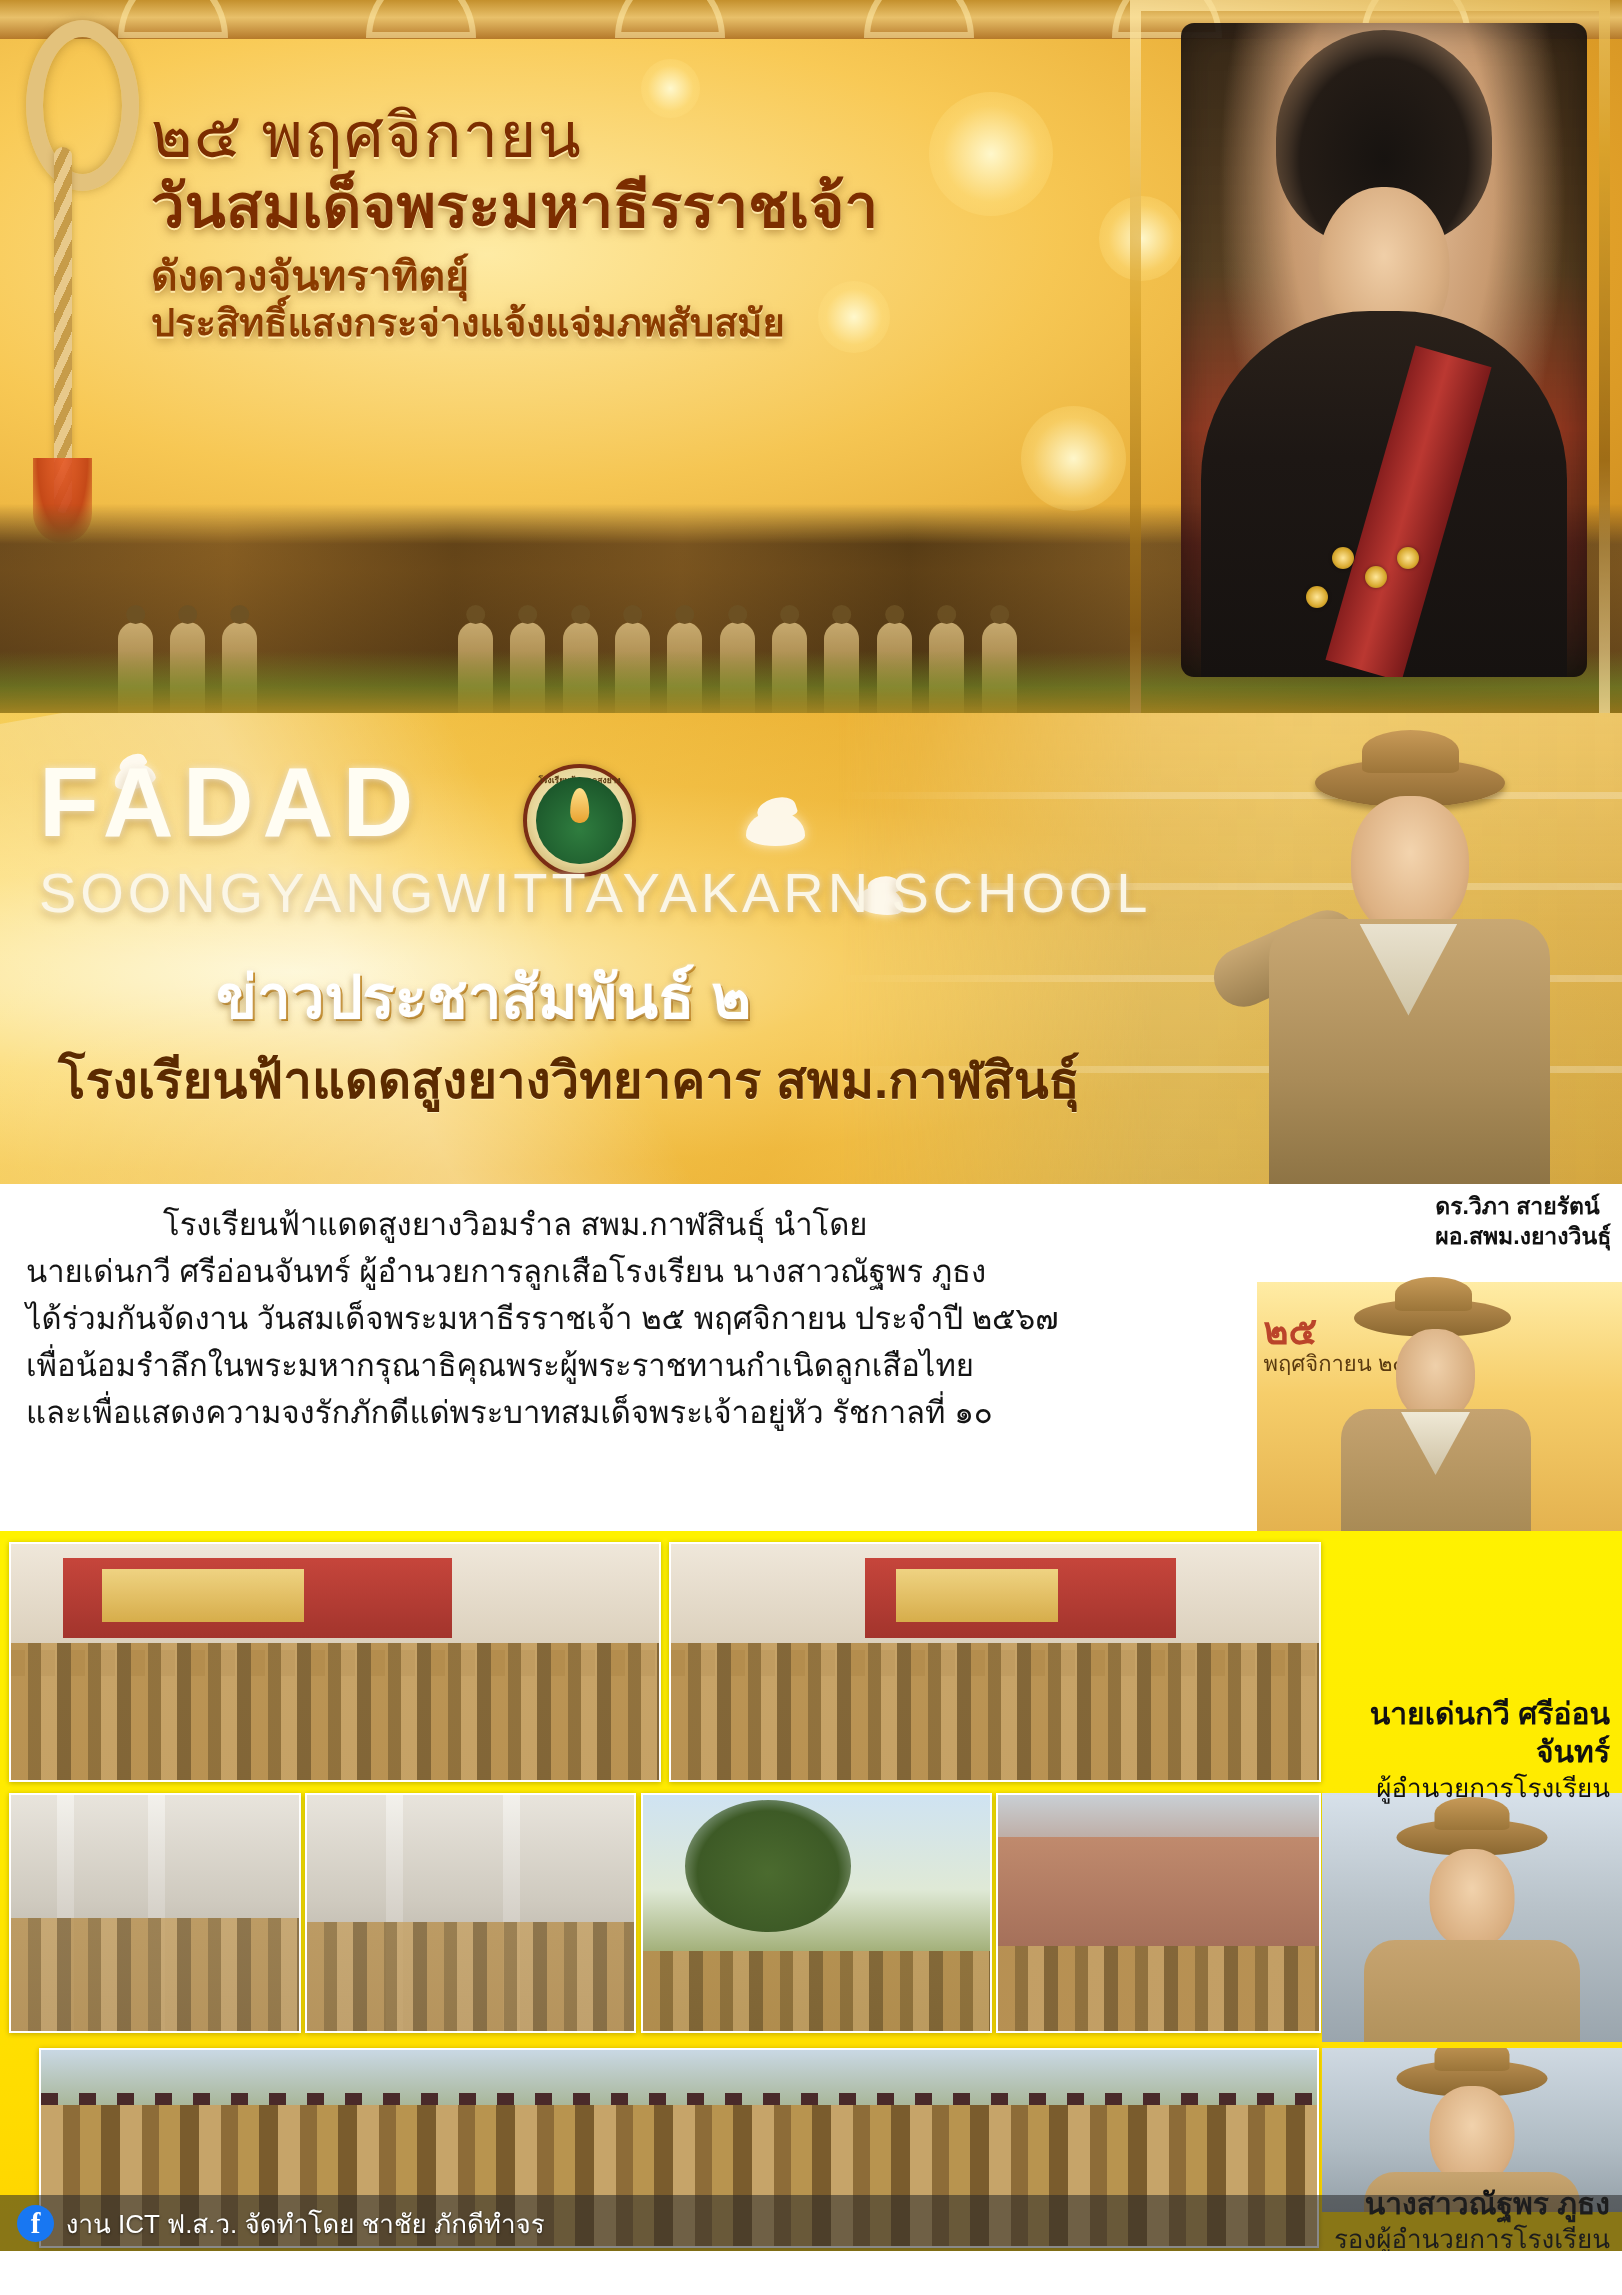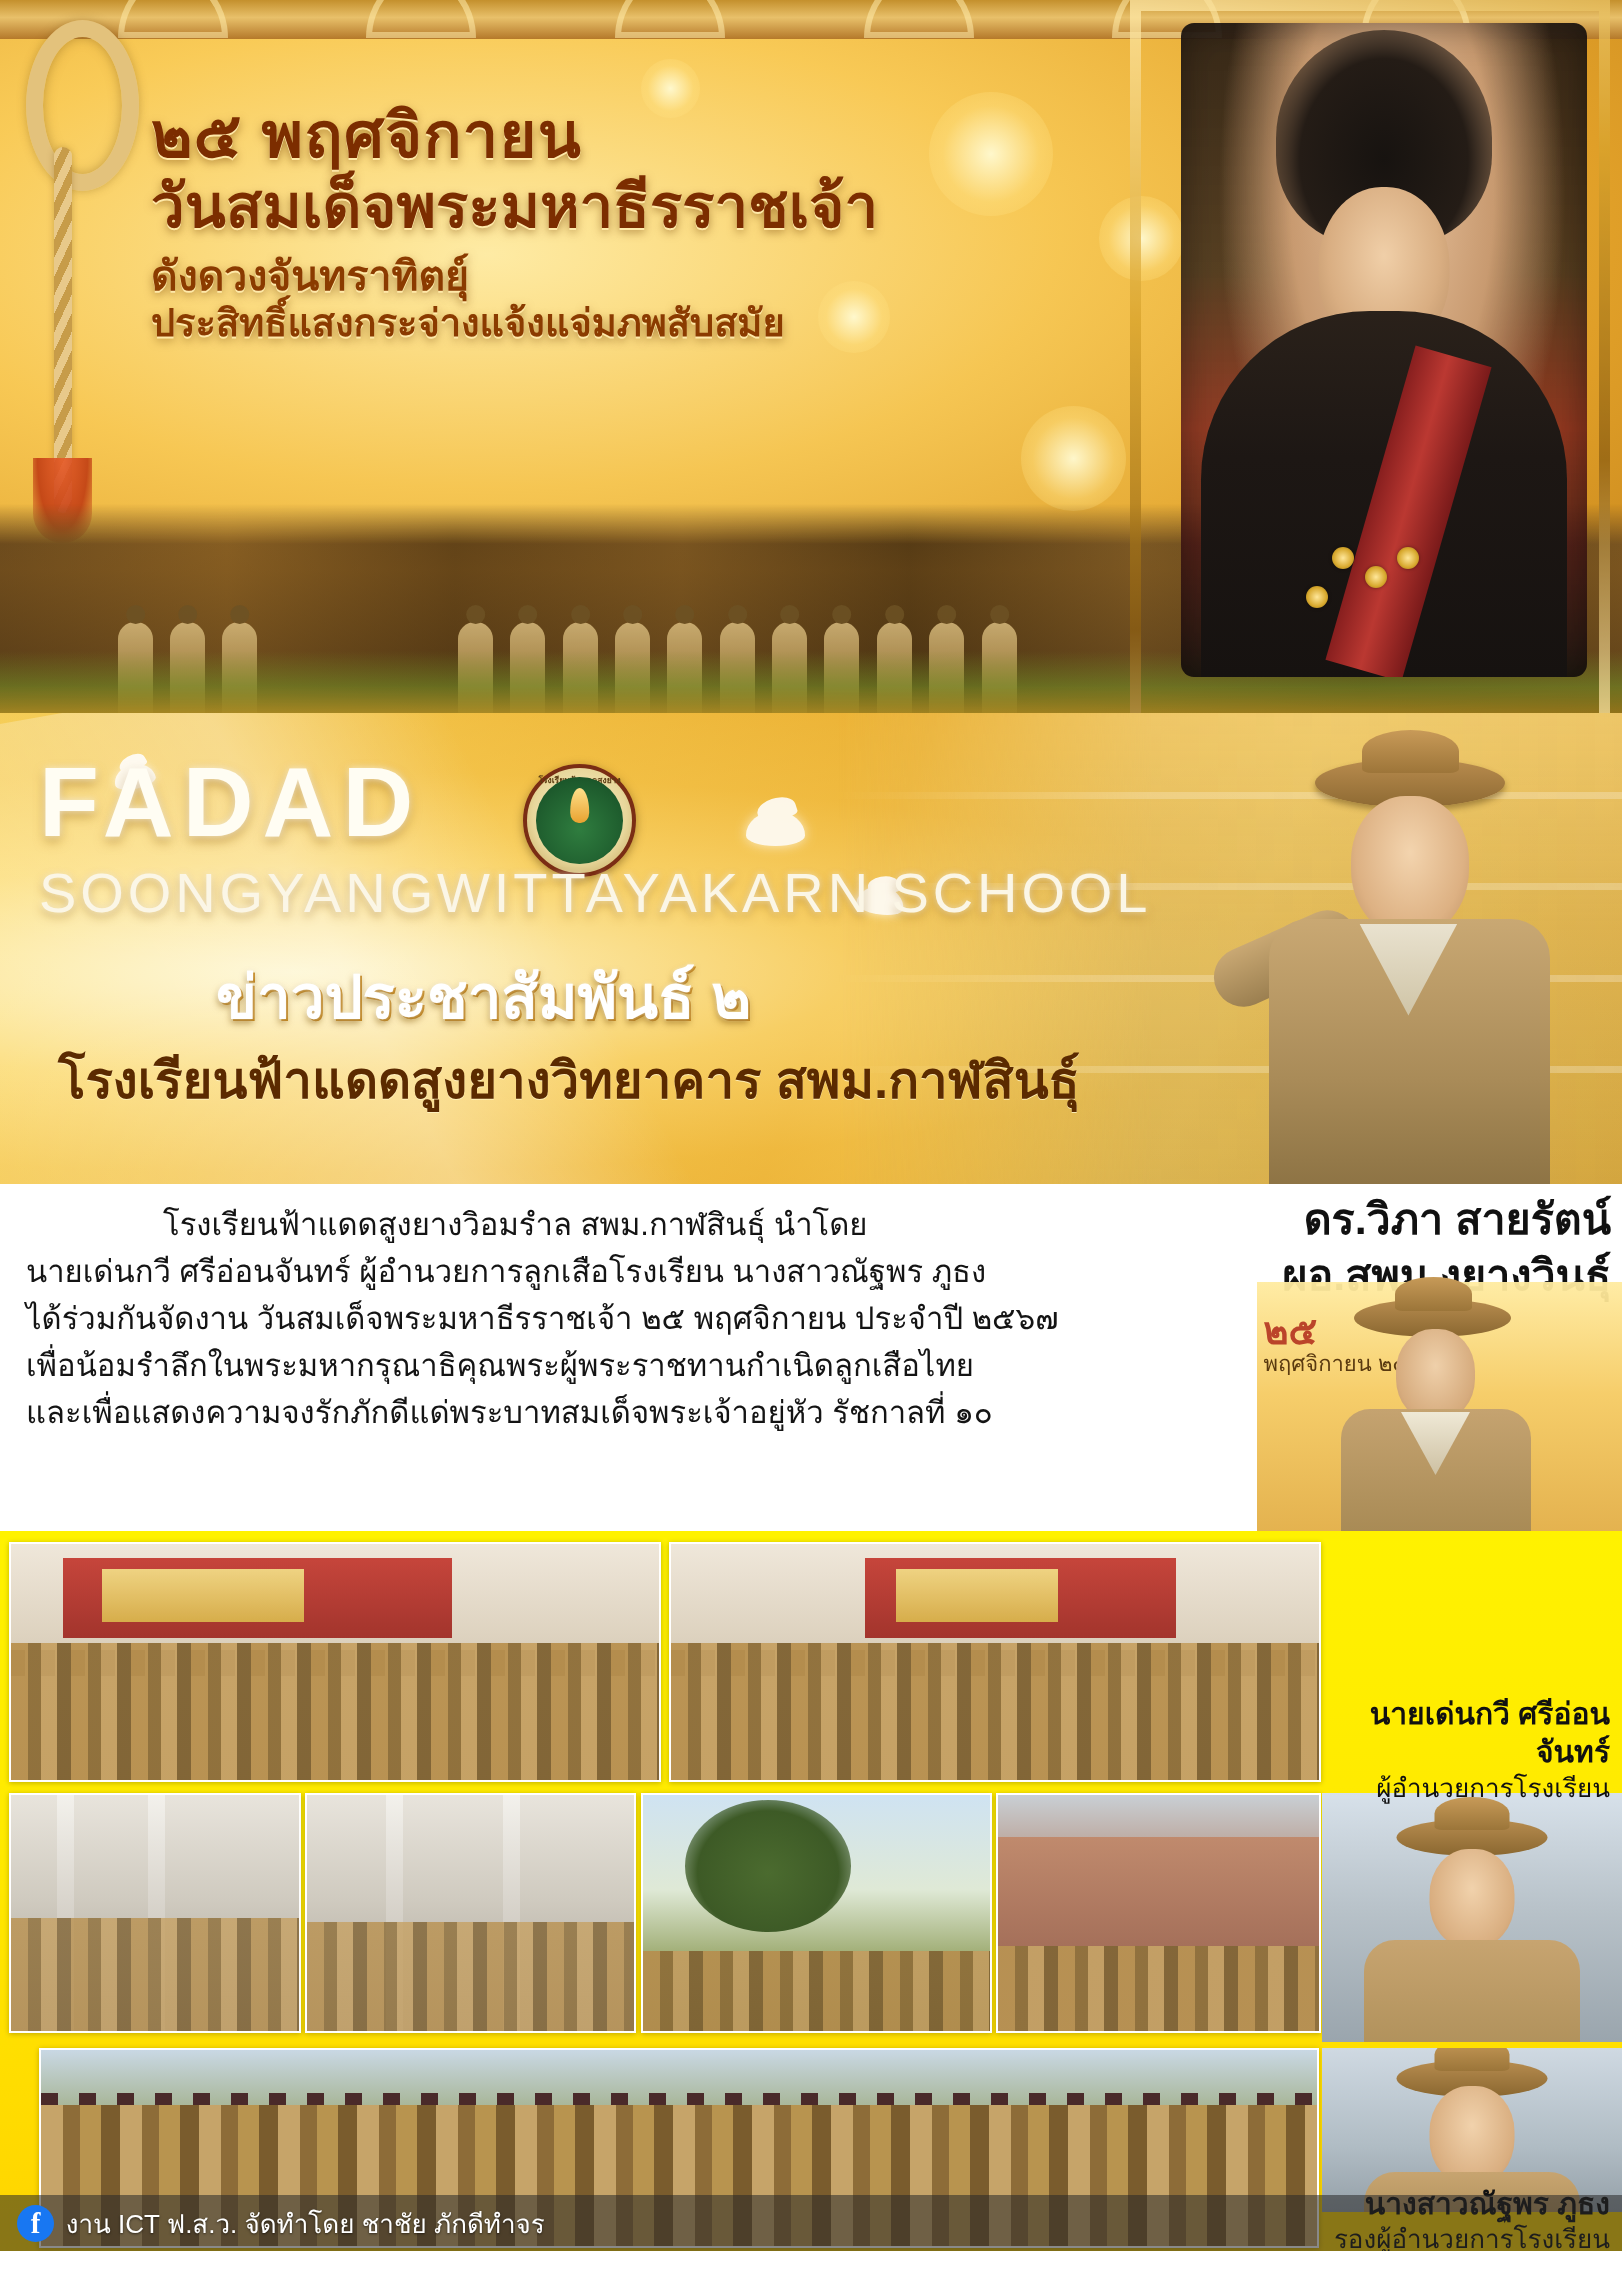--- a/index.html
+++ b/index.html
@@ -106,21 +106,21 @@
     background: linear-gradient(180deg, rgba(120,150,40,0) 0%, rgba(120,150,40,0.55) 45%, rgba(70,100,25,0.85) 100%);
   }
   .header-thai-title {
     position: absolute;
     left: 151px; top: 98px;
     width: 982px;
     color: #7c2d00;
     text-shadow: 0 2px 0 #ffe9a8, 0 3.9px 9.2px rgba(120,70,10,0.55);
     line-height: 1.18;
   }
-  .hdr-line1 { font-size: 63px; font-weight: bold; letter-spacing: 1.3px; }
+  .hdr-line1 { font-size: 63px; font-weight: normal; letter-spacing: 1.3px; }
   .hdr-line2 { font-size: 60px; font-weight: bold; }
   .hdr-line3 { font-size: 41px; font-weight: bold; color: #8b3b00; margin-top: 9.2px; }
   .hdr-line4 { font-size: 38px; font-weight: bold; color: #8b3b00; }
 
   .king-portrait {
     position: absolute;
     right: 36px; top: 23px;
     width: 406px; height: 654px;
     border-radius: 13px;
     background:
@@ -344,22 +344,22 @@
     color: #141414;
   }
   .body-text .indent { display: inline-block; width: 137px; }
   .right-person-card {
     position: absolute;
     right: 0; top: 0; width: 366px; height: 347px;
     overflow: hidden;
   }
   .rpc-name {
     position: absolute; right: 11.8px; top: 7.9px;
-    text-align: right;
-    font-size: 43px; font-weight: bold; color: #111;
+    text-align: left;
+    font-size: 23px; font-weight: bold; color: #111;
     line-height: 1.3;
   }
   .rpc-poster {
     position: absolute;
     right: 0; top: 98px; width: 366px; height: 249px;
     background:
       linear-gradient(180deg, rgba(255,235,160,0.95) 0%, rgba(245,200,90,0.9) 45%, rgba(225,170,60,0.9) 100%);
   }
   .rpc-poster .ptext {
     position: absolute; left: 6.5px; top: 18px;

